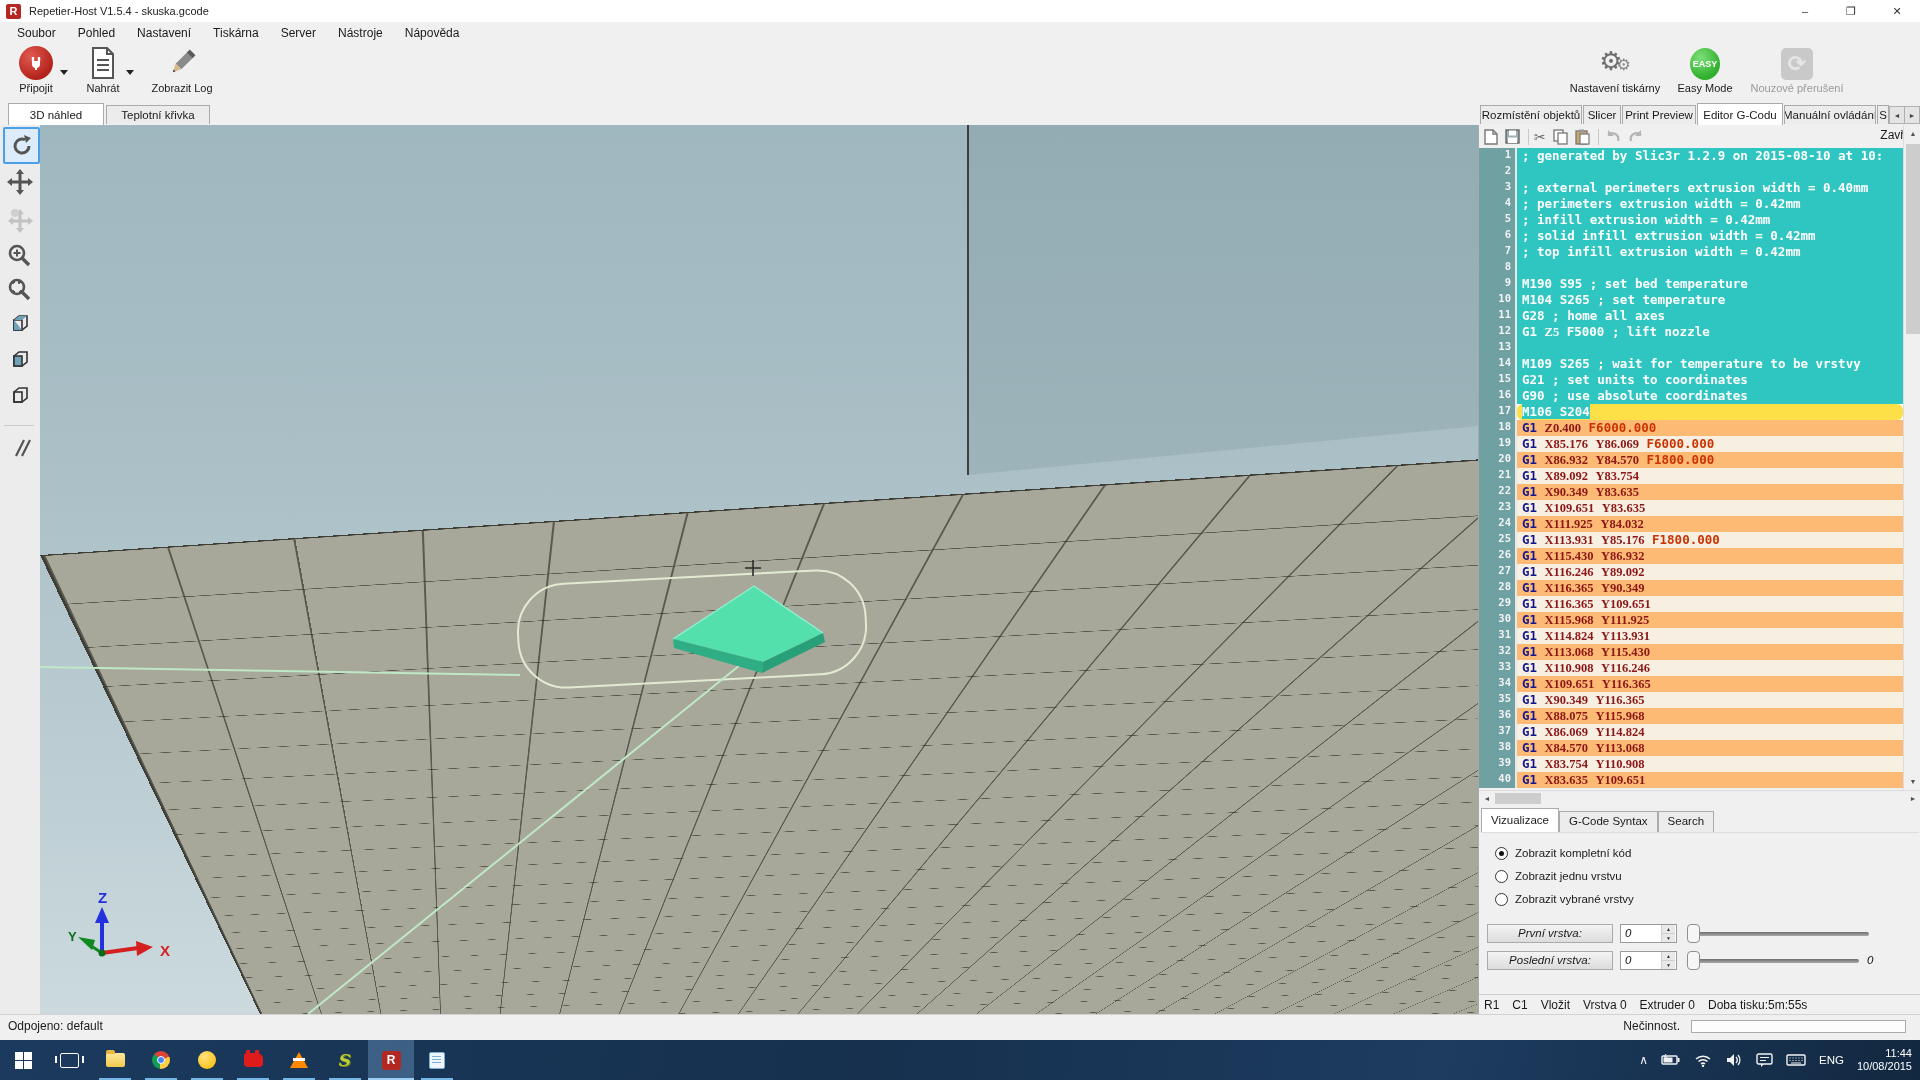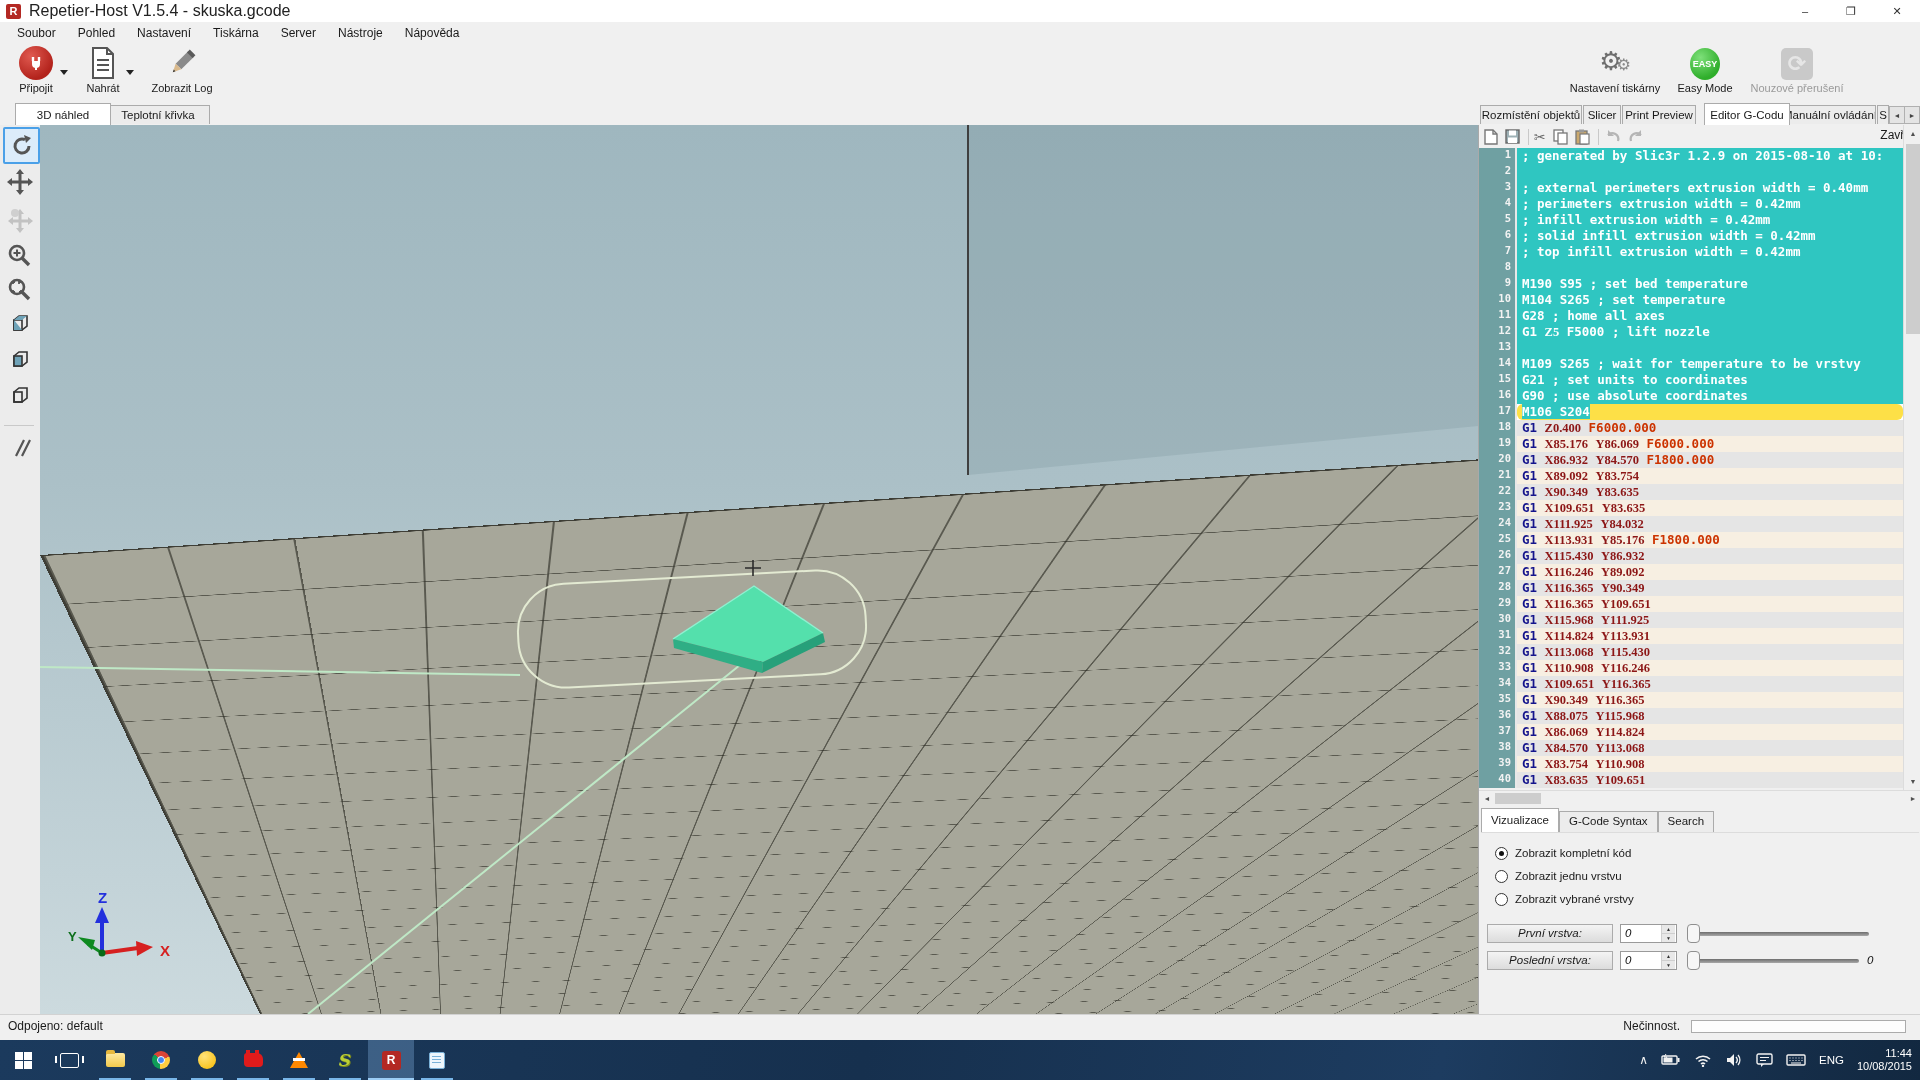--- a/index.html
+++ b/index.html
@@ -4,21 +4,21 @@
 <style>
   html,body{margin:0;padding:0;background:#444;}
   #screen{position:relative;width:1920px;height:1080px;overflow:hidden;
     font-family:"Liberation Sans","DejaVu Sans",sans-serif;background:#f0f0f0;
     -webkit-font-smoothing:antialiased;}
   
   #titlebar{position:absolute;left:0;top:0;width:1920px;height:22px;background:#fff;
     border-bottom:1px solid #e4e4e4;display:flex;align-items:center;}
   #titlebar .appicon{width:15px;height:15px;margin:0 8px 0 6px;background:#b32823;border-radius:2px;
     color:#fff;font-size:11px;font-weight:bold;text-align:center;line-height:15px;}
-  #titlebar .title{font-size:16px;color:#222;}
+  #titlebar .title{font-size:11px;color:#222;}
   #winbtns{position:absolute;right:0;top:0;height:22px;display:flex;}
   #winbtns .wb{width:46px;height:22px;display:flex;align-items:center;justify-content:center;
     font-size:11px;color:#333;}
   
   #menubar{position:absolute;left:0;top:22px;width:1920px;height:22px;background:#f0f0f0;
     display:flex;align-items:center;padding-left:6px;box-sizing:border-box;}
   #menubar .mi{font-size:12px;color:#1a1a1a;padding:0 11px;height:22px;line-height:22px;}
   
   #toolbar{position:absolute;left:0;top:44px;width:1920px;height:59px;background:#f0f0f0;
     border-bottom:1px solid #dcdcdc;}
@@ -34,21 +34,21 @@
     color:#fff;font-size:9px;font-weight:bold;display:flex;align-items:center;justify-content:center;margin-top:2px;}
   .gearwrap{font-size:26px;color:#6e6e6e;line-height:30px;height:34px;}
   .gearwrap .g2{font-size:16px;margin-left:-6px;color:#8a8a8a;}
   .estop{width:32px;height:32px;border-radius:5px;background:#c9c9c9;margin-top:2px;
     display:flex;align-items:center;justify-content:center;color:#e6e6e6;font-size:22px;font-weight:bold;}
   
   #tabrow{position:absolute;left:0;top:103px;width:1920px;height:22px;background:#f0f0f0;}
   .vtab{position:absolute;top:2px;height:19px;box-sizing:border-box;border:1px solid #ababab;border-bottom:none;
     background:#ececec;font-size:11.5px;color:#1a1a1a;display:flex;align-items:center;justify-content:center;
     padding:0 6px;white-space:nowrap;overflow:hidden;}
-  .vtab.active{background:#fff;top:0;height:22px;z-index:2;margin-left:7px;}
+  .vtab.active{background:#fff;top:0;height:22px;z-index:2;}
   .tabscroll{position:absolute;top:3px;height:18px;width:16px;background:#e4e4e4;border:1px solid #b0b0b0;
     box-sizing:border-box;font-size:7px;color:#444;display:flex;align-items:center;justify-content:center;}
   
   #main{position:absolute;left:0;top:125px;width:1920px;height:889px;}
   #lefttools{position:absolute;left:0;top:0;width:40px;height:889px;background:#ececec;
     border-right:1px solid #cfcfcf;}
   .ltool{position:absolute;left:3px;width:33px;height:33px;display:flex;align-items:center;justify-content:center;}
   .ltool.sel{border:2px solid #4aa0e8;background:#dcecfa;border-radius:2px;}
   .lsep{position:absolute;left:4px;width:30px;border-top:1px solid #c9c9c9;}
   
@@ -68,21 +68,21 @@
     border-left:1px solid #a9a9a9;box-sizing:border-box;}
   #edtoolbar{position:absolute;left:0;top:0;width:442px;height:23px;display:flex;align-items:center;
     padding-left:5px;box-sizing:border-box;}
   #edtoolbar .ei{margin-right:7px;display:flex;align-items:center;}
   #edtoolbar .esep{width:1px;height:16px;background:#c9c9c9;margin:0 5px 0 1px;}
   #edclose{position:absolute;right:10px;top:3px;font-size:12px;color:#1a1a1a;}
   #editor{position:absolute;left:0;top:23px;width:424px;height:640px;background:#fff;overflow:hidden;}
   .gline{display:flex;height:16px;line-height:16px;}
   .ln{width:32px;flex:0 0 32px;text-align:right;padding-right:4px;background:#6fa0a2;color:#f3f3f3;
     border-right:2px solid #e8e8e8;font:bold 10.5px "DejaVu Sans Mono",monospace;}
-  .cd{flex:1;padding-left:5px;background:#e5e5e5;font:bold 12.5px "DejaVu Sans Mono",monospace;
+  .cd{flex:1;padding-left:5px;background:#fdba74;font:bold 12.5px "DejaVu Sans Mono",monospace;
     white-space:pre;color:#222;}
   .odd .cd{background:#f7efe2;}
   .sel .cd{background:#2fc6c1;}
   .sel .cd span{color:#fff;}
   .selend .cd{background:#fde047;border-radius:6px;}
   .selpart{background:#2fc6c1;}
   .selpart span{color:#fff !important;}
   .tk-cmd{color:#14148c;} .tk-xyz{color:#8c1616;font-family:Liberation Serif, serif;} .tk-f{color:#cc3300;} .tk-comment{color:#0f8080;}
   
   #vscroll{position:absolute;left:424px;top:0;width:18px;height:665px;background:#f0f0f0;
@@ -620,20 +620,28 @@
             </div>
             <div class="sld" style="width:172px;">
               <div class="track"></div>
               <div class="th"></div>
             </div>
             <span class="sldmax">0</span>
           </div>
         </div>
       </div>
 
+      <div id="edstatus">
+        <span>R1</span>
+        <span>C1</span>
+        <span>Vložit</span>
+        <span>Vrstva 0</span>
+        <span>Extruder 0</span>
+        <span>Doba tisku:5m:55s</span>
+      </div>
     </div>
   </div>
 
   <div id="statusbar">
     <span class="sleft">Odpojeno: default</span>
     <span class="sright">Nečinnost.</span>
     <div id="sprog"></div>
   </div>
 
   <div id="taskbar">

